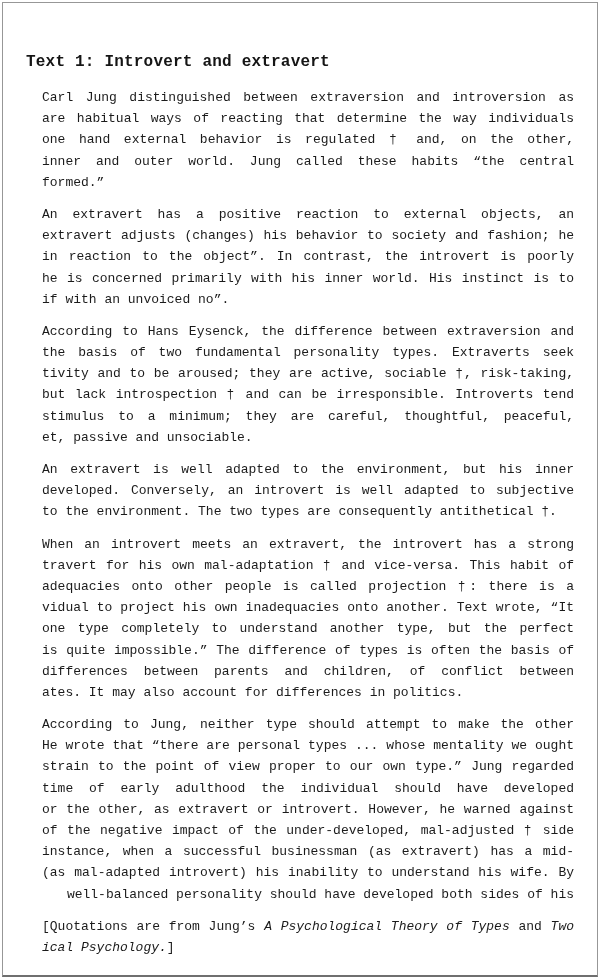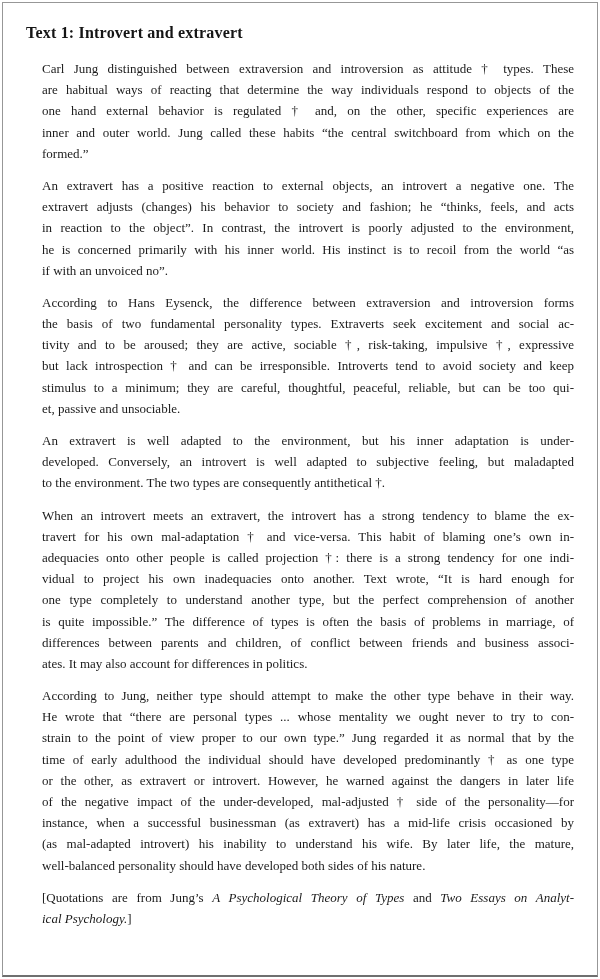--- a/index.html
+++ b/index.html
@@ -18,22 +18,23 @@
   }
   .sheet-border {
     position: absolute;
     top: 2px; left: 2px; right: 2px; bottom: 2px;
     border: 1px solid #979797;
     border-bottom: 2px solid #6f6f6f;
     pointer-events: none;
   }
   .content {
     position: relative;
-    padding: 23px 26px 0 26px;
+    padding: 52px 26px 0 26px;
     color: #1b1b1b;
+    font-family: Liberation Mono, monospace;
   }
   .title {
     font-weight: bold;
     font-size: 16px;
     line-height: 20px;
     letter-spacing: 0.2px;
     margin: 0 0 15px 0;
     color: #151515;
   }
   .para {

